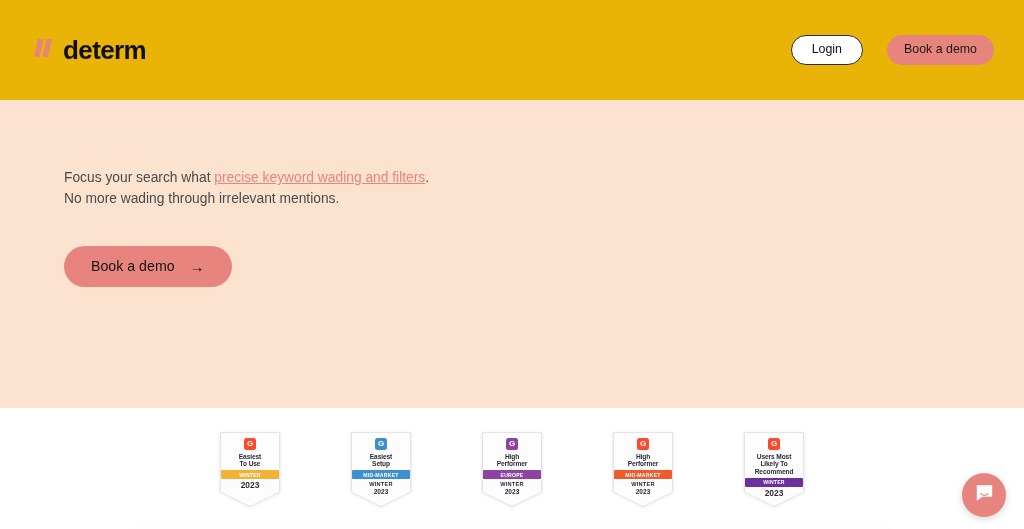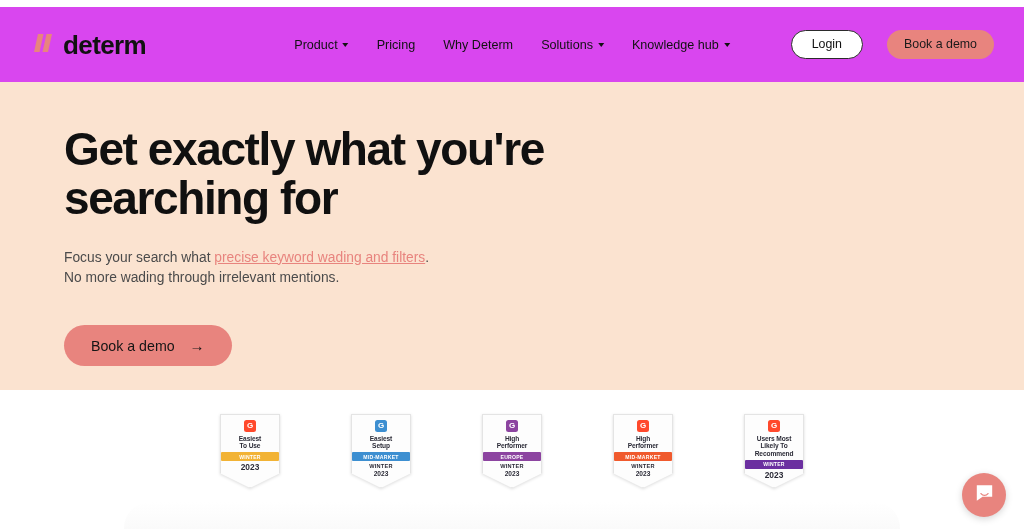--- a/index.html
+++ b/index.html
@@ -6,28 +6,27 @@
   html, body { width:1024px; height:529px; }
   body {
     font-family: "Liberation Sans", sans-serif;
     background:#ffffff;
     overflow:hidden;
     position:relative;
   }
 
   
   .header {
-    height:75px;
-    background:#d946ef;
+    height:100px;
+    background:#eab308;
     display:flex;
     align-items:center;
     padding:0 30px;
     position:relative;
     z-index:5;
-    margin-top:7px;
   }
   .logo {
     display:flex;
     align-items:center;
     gap:7px;
     cursor:pointer;
   }
   .logo-mark { display:block; }
   .logo-text {
     font-size:26px;
@@ -257,50 +256,29 @@
   <div class="logo">
     <span class="logo-mark">
       <svg width="26" height="22" viewBox="0 0 26 22" xmlns="http://www.w3.org/2000/svg">
         <polygon points="4,20 9.5,20 13.5,2 8,2" fill="#e8847e"></polygon>
         <polygon points="12.5,20 18,20 22,2 16.5,2" fill="#e8847e"></polygon>
       </svg>
     </span>
     <span class="logo-text">determ</span>
   </div>
 
-  <nav class="nav">
-    <div class="nav-item">
-      <span>Product</span>
-      <i class="caret"></i>
-    </div>
-    <div class="nav-item">
-      <span>Pricing</span>
-    </div>
-    <div class="nav-item">
-      <span>Why Determ</span>
-    </div>
-    <div class="nav-item">
-      <span>Solutions</span>
-      <i class="caret"></i>
-    </div>
-    <div class="nav-item">
-      <span>Knowledge hub</span>
-      <i class="caret"></i>
-    </div>
-  </nav>
 
   <div class="header-actions">
     <button class="btn-login">Login</button>
     <button class="btn-demo-sm">Book a demo</button>
   </div>
 </div>
 
 <section class="hero">
   <div class="hero-inner">
-    <h1 class="hero-title">Get exactly what you're searching for</h1>
     <p class="hero-sub">
       <span>Focus your search what </span><a class="hl" href="#">precise keyword wading and filters</a><span>. No more wading through irrelevant mentions.</span>
     </p>
     <button class="btn-demo-lg">
       <span>Book a demo</span>
       <span class="arrow">→</span>
     </button>
   </div>
 </section>
 

